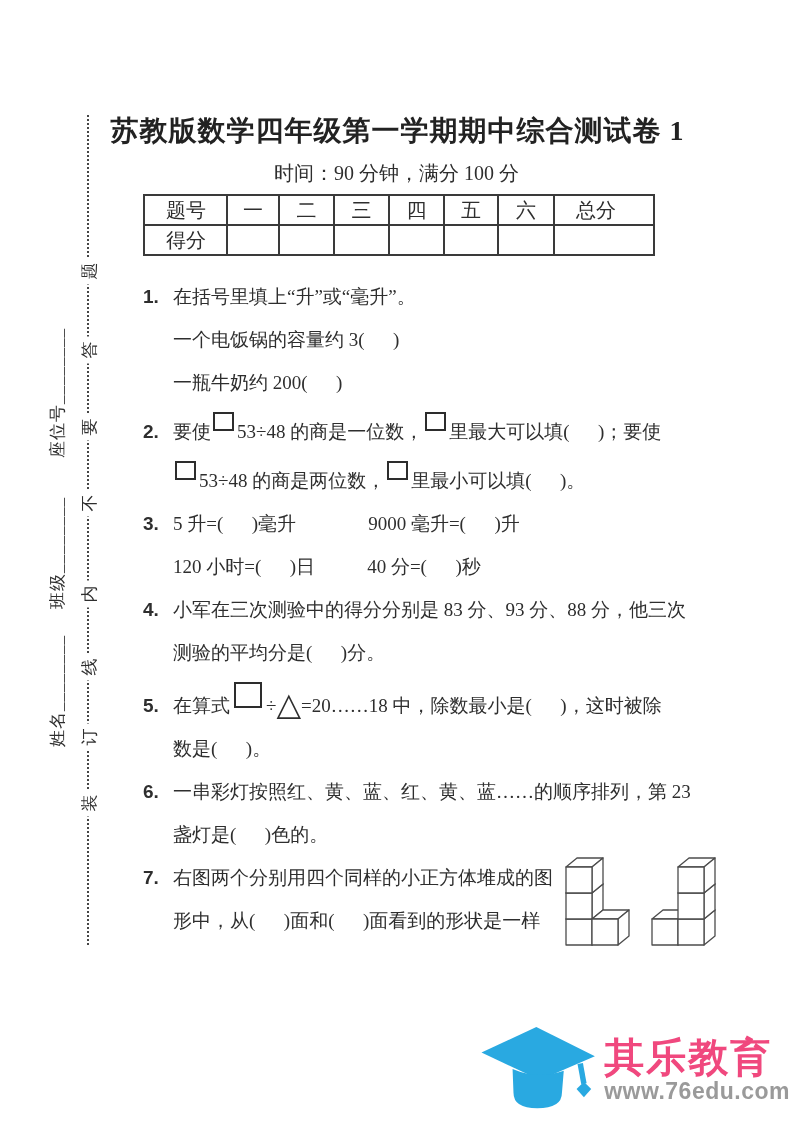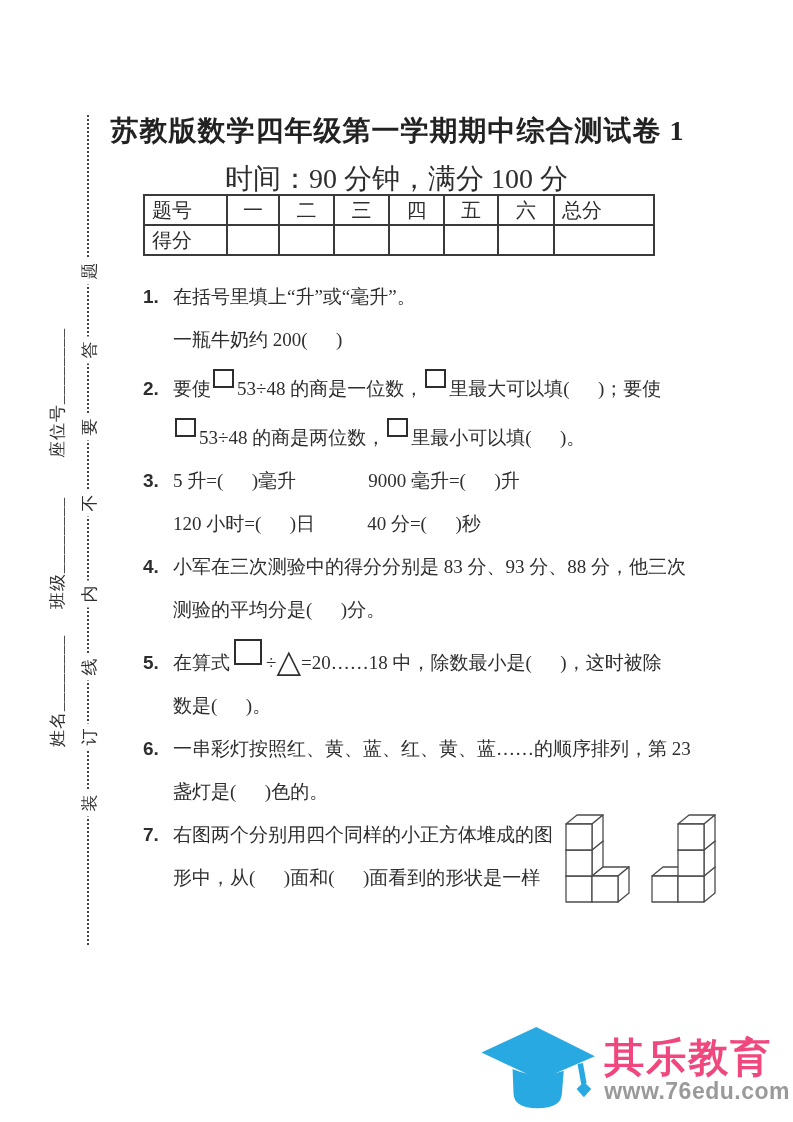--- a/index.html
+++ b/index.html
@@ -43,38 +43,38 @@
   .title {
     position:absolute; top:112px; left:2px; right:0;
     text-align:center;
     font-size:28px; font-weight:bold;
     letter-spacing:1px;
     color:#222;
   }
   .subtitle {
     position:absolute; top:160px; left:0; right:0;
     text-align:center;
-    font-size:28px;
+    font-size:20px;
     color:#2e2e2e;
   }
 
   
   table.score {
     position:absolute; left:143px; top:194px;
     border-collapse:collapse;
     font-size:20px;
   }
   table.score td {
     border:2px solid #3a3a3a;
     height:30px;
     text-align:center;
     vertical-align:middle;
     color:#2e2e2e;
   }
-  table.score td.lbl { text-align:left; padding-left:7px; }
+  table.score td.lbl { text-align:left; padding-left:21px; }
 
   
   .content {
     position:absolute; left:143px; top:283px; width:562px;
     font-size:19px; line-height:27px;
   }
   .heading {
     font-weight:bold;
     font-family:"Liberation Sans","DejaVu Sans",sans-serif;
     font-size:19.5px;
@@ -191,20 +191,21 @@
       <td></td>
       <td></td>
     </tr>
   </tbody>
     </table>
 
   <div class="content">
 
 
     <div class="ln"><span class="qnum">1.</span><span>在括号里填上“升”或“毫升”。</span></div>
+    <div class="ln indent">一个电饭锅的容量约 3(      )</div>
     <div class="ln indent">一瓶牛奶约 200(      )</div>
 
     <div class="ln"><span class="qnum">2.</span><span>要使</span><span class="sq"></span><span>53÷48 的商是一位数，</span><span class="sq"></span><span>里最大可以填(      )；要使</span></div>
     <div class="ln indent"><span class="sq"></span><span>53÷48 的商是两位数，</span><span class="sq"></span><span>里最小可以填(      )。</span></div>
 
     <div class="ln"><span class="qnum">3.</span><span class="gap1">5 升=(      )毫升</span><span>9000 毫升=(      )升</span></div>
     <div class="ln indent"><span class="gap2">120 小时=(      )日</span><span>40 分=(      )秒</span></div>
 
     <div class="ln"><span class="qnum">4.</span><span>小军在三次测验中的得分分别是 83 分、93 分、88 分，他三次</span></div>
     <div class="ln indent">测验的平均分是(      )分。</div>

